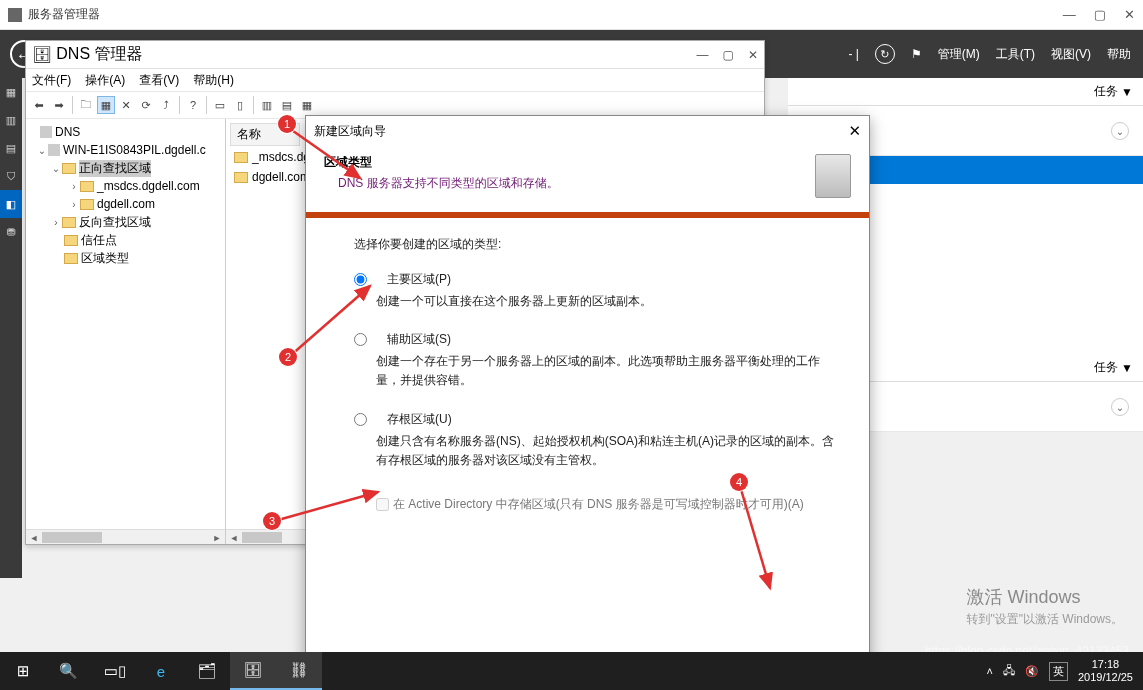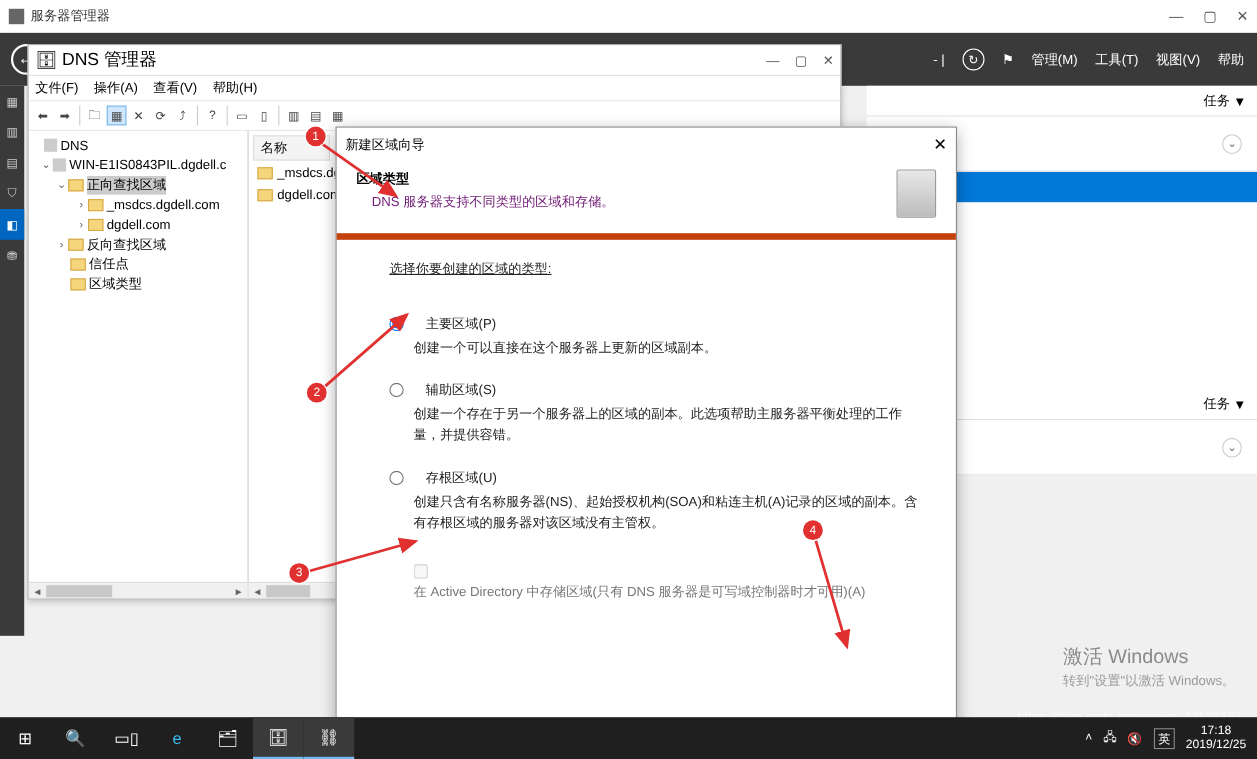--- a/index.html
+++ b/index.html
@@ -45,26 +45,26 @@
 .wizard { position: absolute; left: 305px; top: 115px; width: 565px; height: 632px; background: #fff; border: 1px solid #888; box-shadow: 0 4px 14px rgba(0,0,0,0.35); }
 .wizard-title { height: 30px; display: flex; align-items: center; padding: 0 8px; font-size: 12px; }
 .wizard-title .title { flex: 1; }
 .wizard-title .close { font-size: 15px; cursor:pointer; }
 .wizard-header { padding: 8px 18px 14px 18px; display:flex; border-bottom:6px solid #c2410c; }
 .wizard-header .texts { flex:1; font-size: 12px; }
 .wizard-header .h-title { font-weight: bold; margin-bottom: 4px; }
 .wizard-header .desc { color: #701a75; padding-left:14px; }
 .server-graphic { width: 36px; height: 44px; background: linear-gradient(#e8e8e8,#bcbcbc); border:1px solid #999; border-radius:2px; }
 .wizard-body { padding: 18px 34px 10px 48px; font-size: 12px; color:#222; }
-.wizard-body .prompt { margin-bottom: 33px; text-decoration: underline; }
+.wizard-body .prompt { margin-bottom: 18px; }
 .opt { margin-bottom: 6px; }
 .opt-row { display:flex; align-items:center; gap:16px; }
 .opt .desc { padding: 4px 0 14px 22px; line-height:1.6; }
 .opt input[type=radio]{ margin-right:4px; }
-.chk-row { display:flex; align-items:flex-start; gap:4px; margin-top:12px; margin-left:22px; color:#777;flex-direction:column; }
+.chk-row { display:flex; align-items:flex-start; gap:4px; margin-top:12px; margin-left:22px; color:#777; }
 .chk-row input { margin-top:2px; }
 .wizard-buttons { position:absolute; bottom:14px; right:18px; display:flex; gap:10px; }
 .wizard-buttons button { width: 88px; height: 24px; font-size: 12px; background:#f0f0f0; border:1px solid #adadad; }
 .wizard-buttons .primary { border:2px solid #0078d7; }
 
 
 .right-pane { position:absolute; right:0; top:78px; width:355px; }
 .task-bar { height:28px; display:flex; align-items:center; justify-content:flex-end; padding:0 10px; font-size:12px; border-bottom:1px solid #ddd; background:#fff;}
 .task-bar .drop { display:flex; align-items:center; gap:3px;}
 .panel-block{ background:#fff; border-bottom:1px solid #e8e8e8; height:50px; position:relative;}

